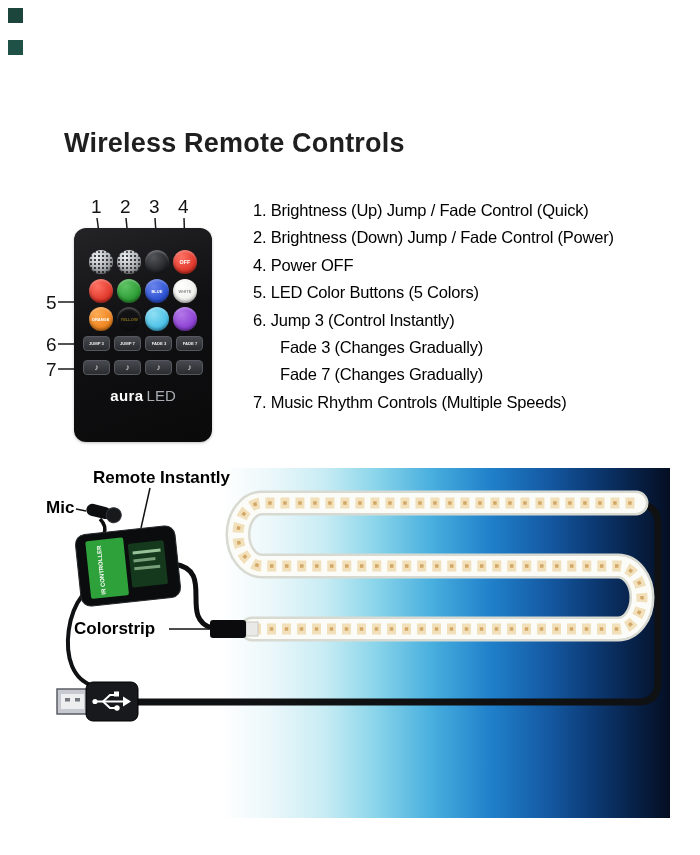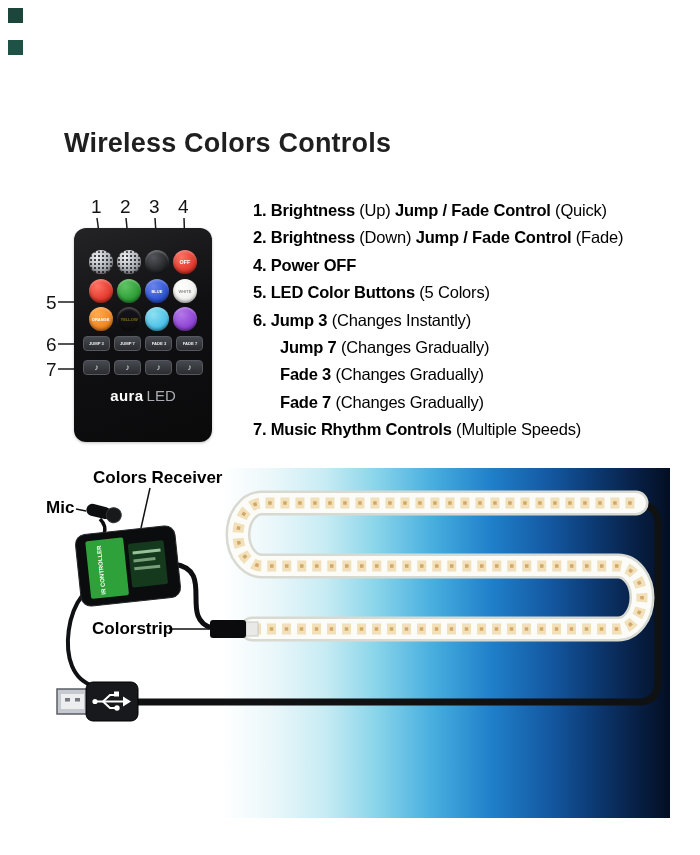--- a/index.html
+++ b/index.html
@@ -64,44 +64,44 @@
   }
   .p-label{font-size:8px;font-weight:700;transform:scale(.52);white-space:nowrap;}
   .p-note{font-size:10px;transform:scale(.85);}
   .brand{margin-top:12px;font-size:15px;color:#fff;text-align:center;}
   .brand-main{font-weight:700;letter-spacing:.4px;}
   .brand-sub{font-weight:400;color:#a9adb2;margin-left:3px;}
 
   
   .legend{position:absolute;left:253px;top:197px;width:410px;font-size:16.5px;line-height:27.4px;color:#000;letter-spacing:-.2px;white-space:nowrap;}
   .lg-line{height:27.4px;}
-  .lg-line .b{font-weight:700;margin-top:44px;}
+  .lg-line .b{font-weight:400;margin-top:44px;}
   .lg-line .n{font-weight:400;}
   .lg-line.indent{padding-left:27px;}
 
   
   .photo{
     position:absolute;left:30px;top:468px;width:640px;height:350px;
     background:linear-gradient(90deg,
       #ffffff 0%, #ffffff 30%, #eaf7fa 38%, #c8ecf4 46%, #8ad5ea 54%,
       #47aede 63%, #2080ca 72%, #1459a2 81%, #0c3a74 88%, #071f44 95%, #040e22 100%);
   }
   .diagram-svg{position:absolute;left:0;top:0;}
   .lbl{position:absolute;font-weight:700;font-size:17px;color:#000;}
   .lbl-receiver{left:63px;top:0px;}
   .lbl-mic{left:16px;top:30px;}
-  .lbl-colorstrip{left:62px;top:151px;}
+  .lbl-colorstrip{left:44px;top:151px;}
 </style>
 </head>
 <body>
 
 <div class="swatch swatch-1"></div>
 <div class="swatch swatch-2"></div>
 
-<h1 class="title">Wireless Colors Controls</h1>
+<h1 class="title">Wireless Remote Controls</h1>
 
 <div class="co co1">1</div>
 <div class="co co2">2</div>
 <div class="co co3">3</div>
 <div class="co co4">4</div>
 <div class="co co5">5</div>
 <div class="co co6">6</div>
 <div class="co co7">7</div>
 
 <svg class="callout-svg" width="200" height="260" viewBox="0 0 200 260">
@@ -171,25 +171,24 @@
         <span class="p-note">♪</span>
       </div>
   </div>
   <div class="brand">
     <span class="brand-main">aura</span><span class="brand-sub">LED</span>
   </div>
 </div>
 
 <div class="legend">
   <div class="lg-line"><span class="b">1. Brightness</span><span class="n"> (Up) </span><span class="b">Jump / Fade Control</span><span class="n"> (Quick)</span></div>
-  <div class="lg-line"><span class="b">2. Brightness</span><span class="n"> (Down) </span><span class="b">Jump / Fade Control</span><span class="n"> (Fade)</span></div>
+  <div class="lg-line"><span class="b">2. Brightness</span><span class="n"> (Down) </span><span class="b">Jump / Fade Control</span><span class="n"> (Power)</span></div>
   <div class="lg-line"><span class="b">4. Power OFF</span><span class="n"></span></div>
   <div class="lg-line"><span class="b">5. LED Color Buttons</span><span class="n"> (5 Colors)</span></div>
-  <div class="lg-line"><span class="b">6. Jump 3</span><span class="n"> (Changes Instantly)</span></div>
-  <div class="lg-line indent"><span class="b">Jump 7</span><span class="n"> (Changes Gradually)</span></div>
+  <div class="lg-line"><span class="b">6. Jump 3</span><span class="n"> (Control Instantly)</span></div>
   <div class="lg-line indent"><span class="b">Fade 3</span><span class="n"> (Changes Gradually)</span></div>
   <div class="lg-line indent"><span class="b">Fade 7</span><span class="n"> (Changes Gradually)</span></div>
   <div class="lg-line"><span class="b">7. Music Rhythm Controls</span><span class="n"> (Multiple Speeds)</span></div>
 </div>
 
 <div class="photo">
   <svg class="diagram-svg" width="640" height="350" viewBox="0 0 640 350">
 
     <path d="M 100 234 L 608 234 Q 628 234 628 214 L 628 56 Q 628 38 610 36 L 604 36" stroke="#101113" stroke-width="7" fill="none" stroke-linecap="round"></path>
 
@@ -237,16 +236,16 @@
       <path d="M 73 233.5 L 80 240 H 85" stroke="#ffffff" stroke-width="2" fill="none"></path>
       <circle cx="87" cy="240" r="2.7" fill="#ffffff"></circle>
       <polygon points="93,228.5 101,233.5 93,238.5" fill="#ffffff"></polygon>
     </g>
 
     <line x1="120" y1="20" x2="111" y2="60" stroke="#111111" stroke-width="1.5"></line>
     <line x1="46" y1="41" x2="56" y2="43" stroke="#111111" stroke-width="1.5"></line>
     <line x1="139" y1="161" x2="179" y2="161" stroke="#111111" stroke-width="1.5"></line>
   </svg>
 
-  <div class="lbl lbl-receiver">Colors Receiver</div>
+  <div class="lbl lbl-receiver">Remote Instantly</div>
   <div class="lbl lbl-mic">Mic</div>
   <div class="lbl lbl-colorstrip">Colorstrip</div>
 </div>
 
 </body></html>

